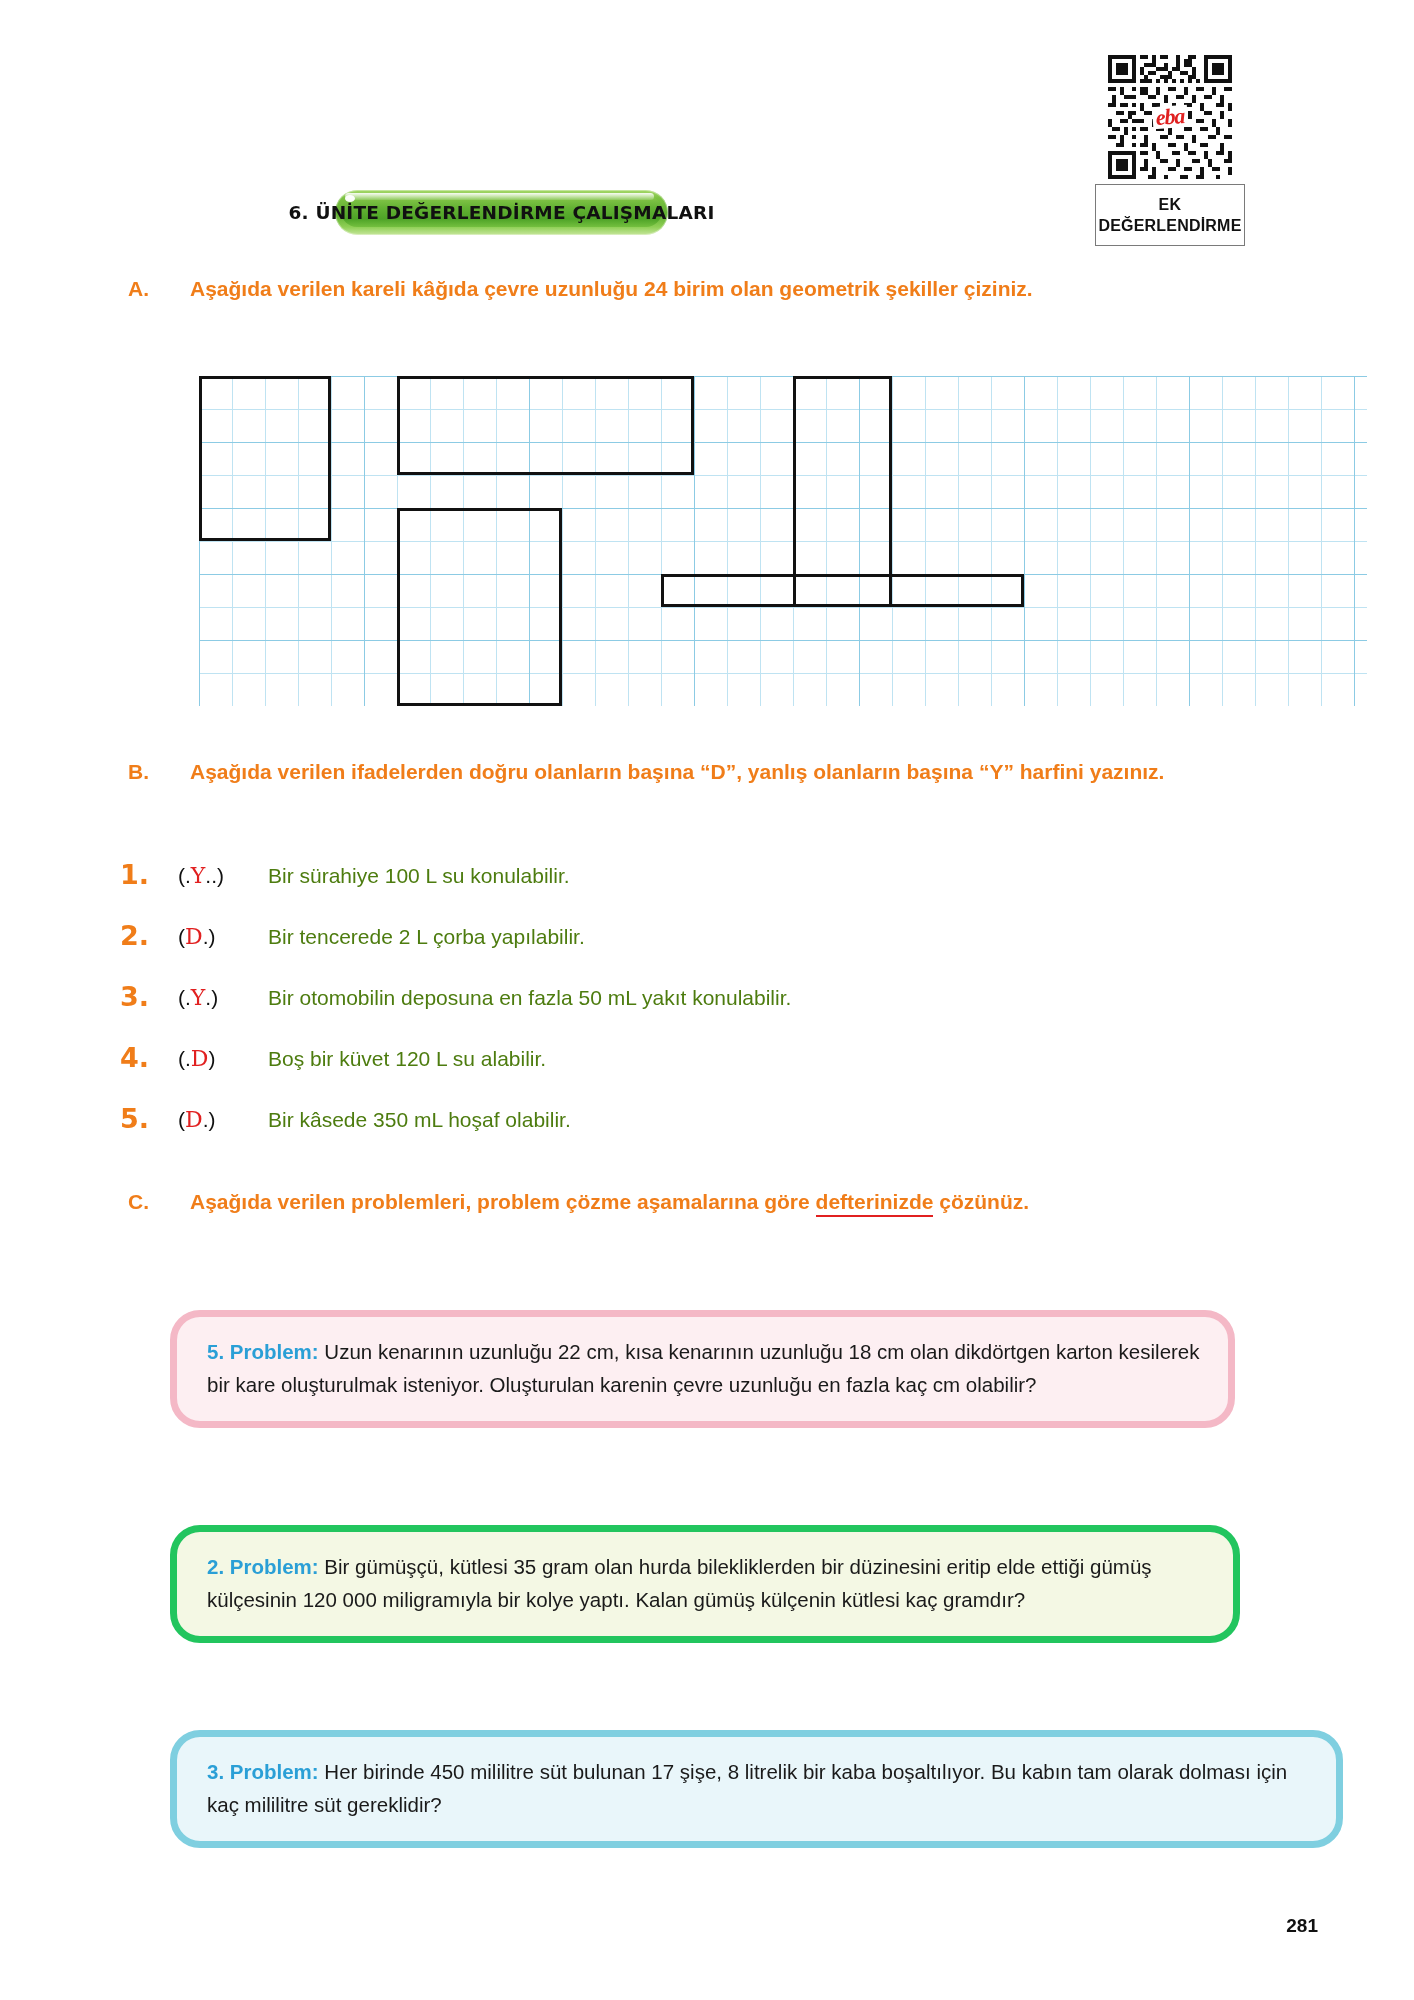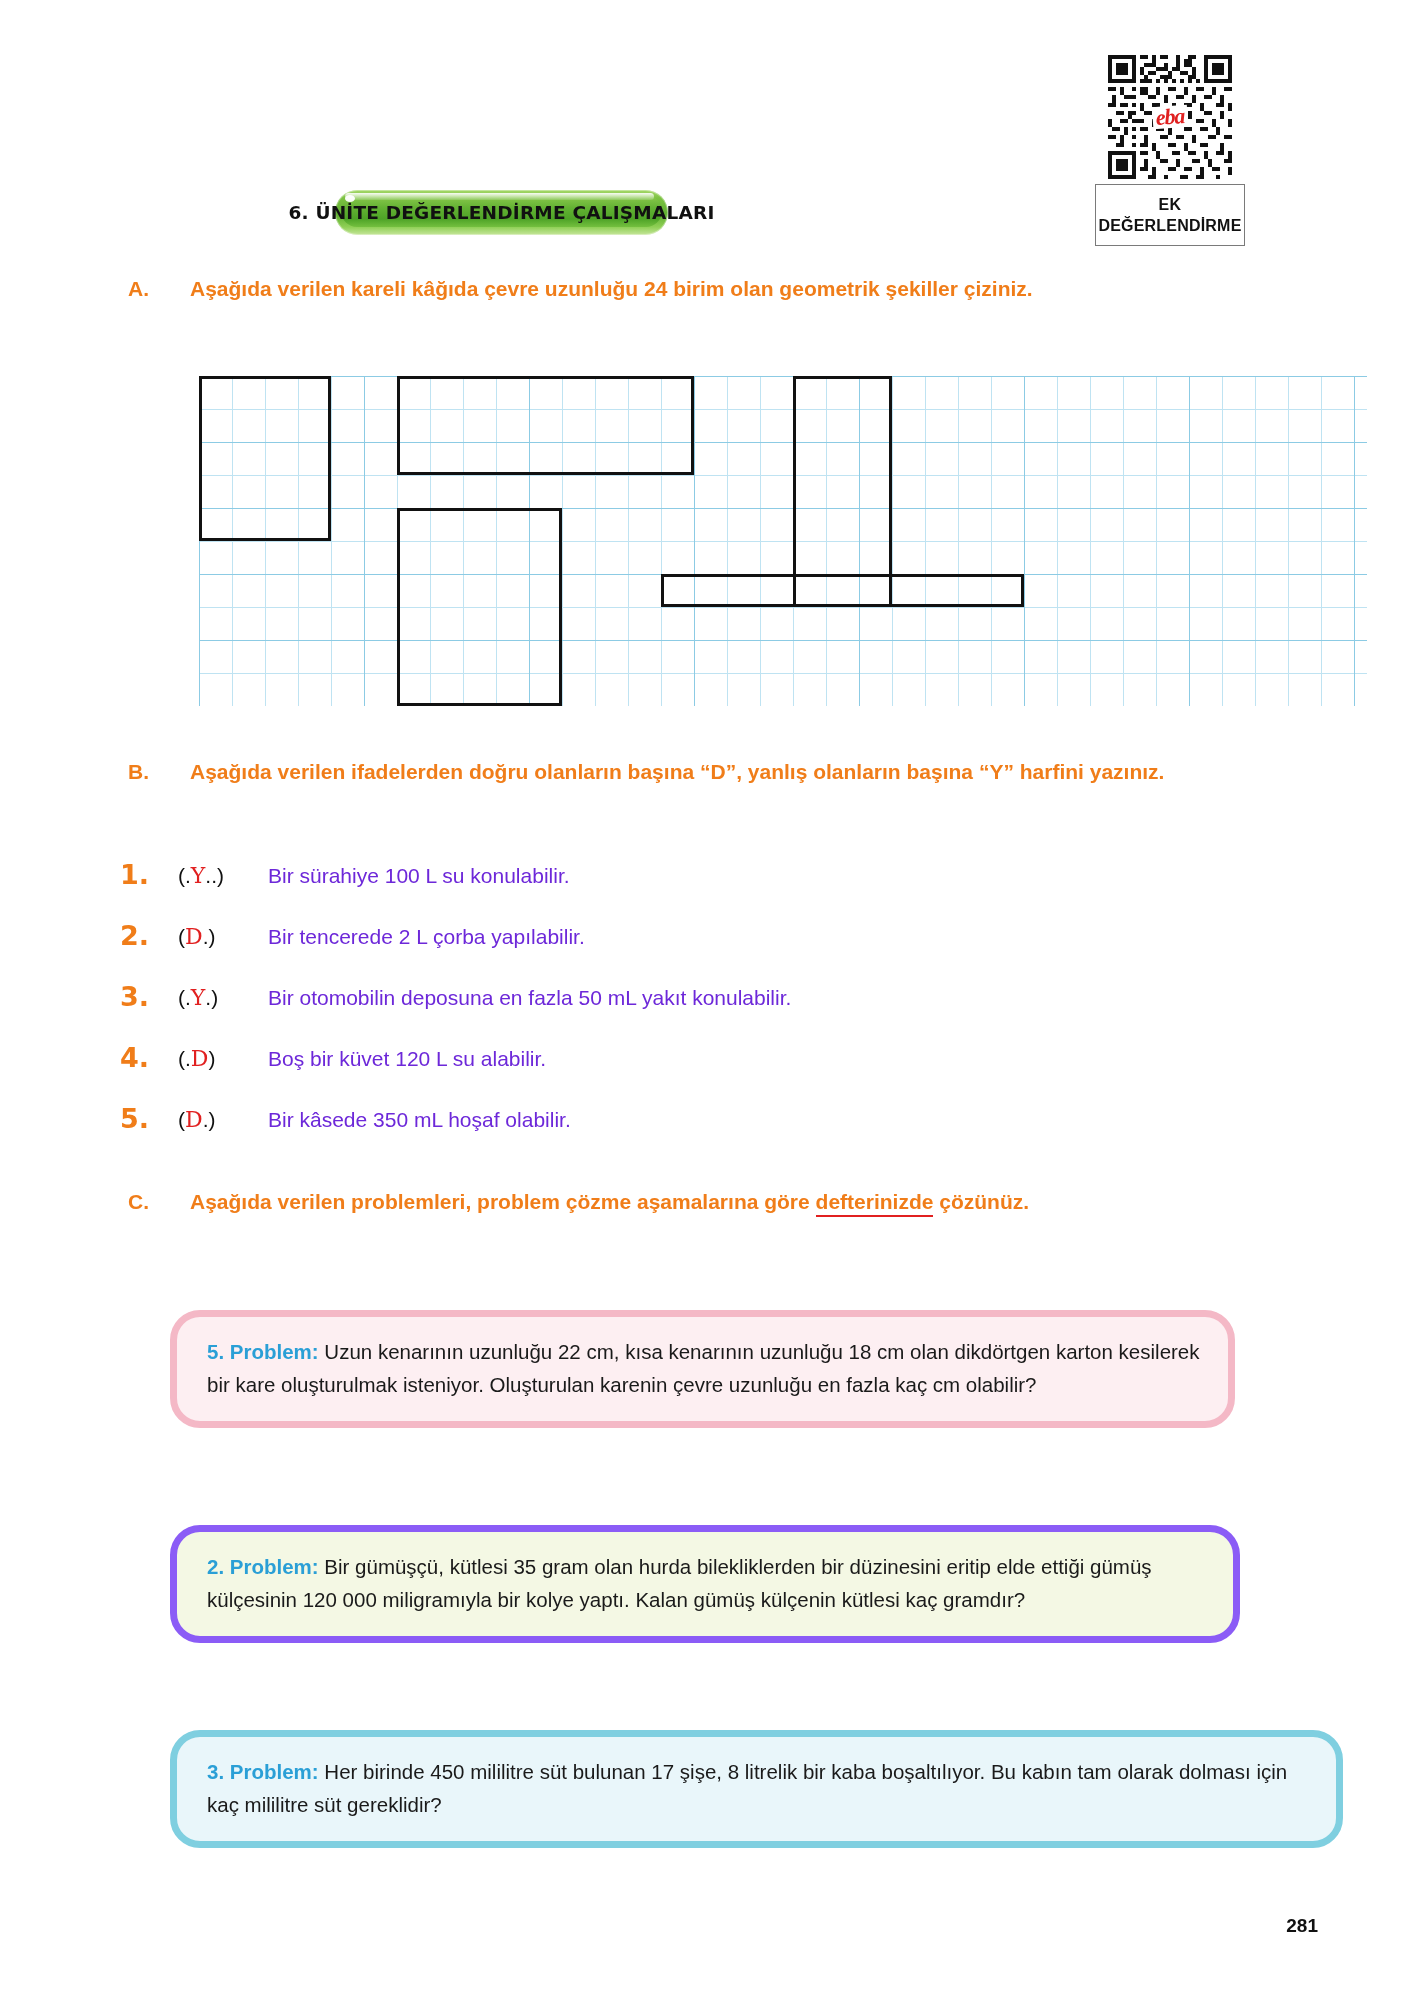--- a/index.html
+++ b/index.html
@@ -146,21 +146,21 @@
     font-size:21px; color:#111;
     white-space:pre;
   }
   .tf-ans {
     color:#e12020;
     font-family:"DejaVu Serif", serif;
     font-size:22px;
   }
   .tf-text {
     position:absolute; left:148px; top:9px;
-    font-size:21px; color:#6d28d9;
+    font-size:21px; color:#4d7c0f;
   }
 
   
   .pbox {
     position:absolute;
     border-radius:30px;
     padding:18px 28px 20px 30px;
   }
   .pbox p {
     margin:0;
@@ -168,21 +168,21 @@
     line-height:33px;
     color:#1a1a1a;
   }
   .pbox .ptitle { font-weight:bold; }
 
   #pbox-1 { left:170px; top:1310px; width:1065px;
             background:#fdeff2; border:7px solid #f4b8c6; }
   #pbox-1 .ptitle { color:#2a9fd6; }
 
   #pbox-2 { left:170px; top:1525px; width:1070px;
-            background:#f4f8e4; border:7px solid #8b5cf6; }
+            background:#f4f8e4; border:7px solid #22c55e; }
   #pbox-2 .ptitle { color:#2a9fd6; }
 
   #pbox-3 { left:170px; top:1730px; width:1173px;
             background:#e9f6fa; border:7px solid #7fcfe0; }
   #pbox-3 .ptitle { color:#2a9fd6; }
 
   
   .pagenum {
     position:absolute; left:0; top:1915px; width:1318px;
     text-align:right; font-size:19px; font-weight:bold; color:#111;

